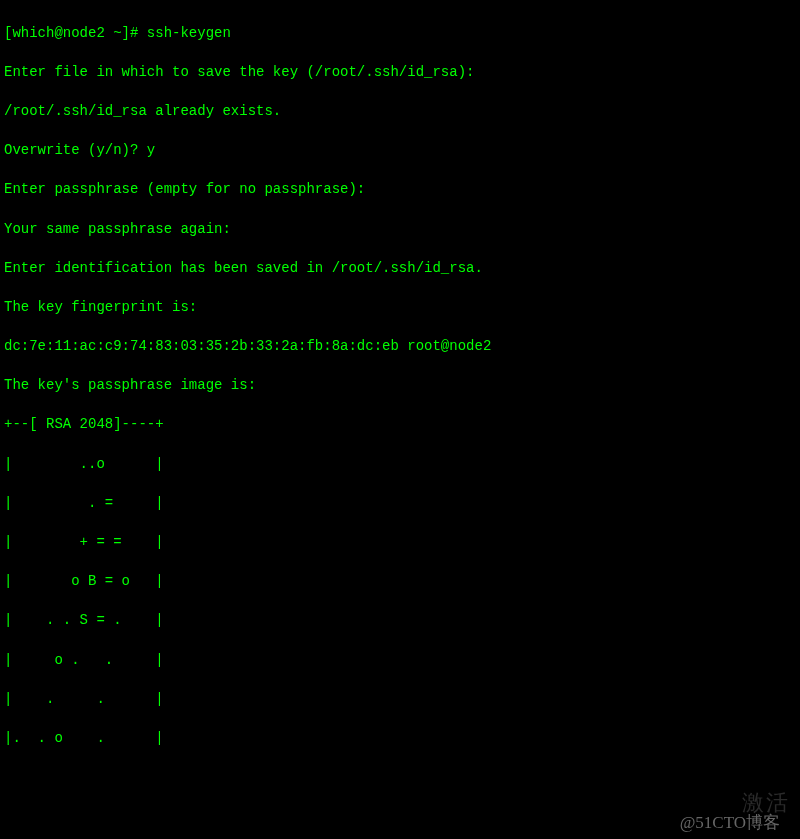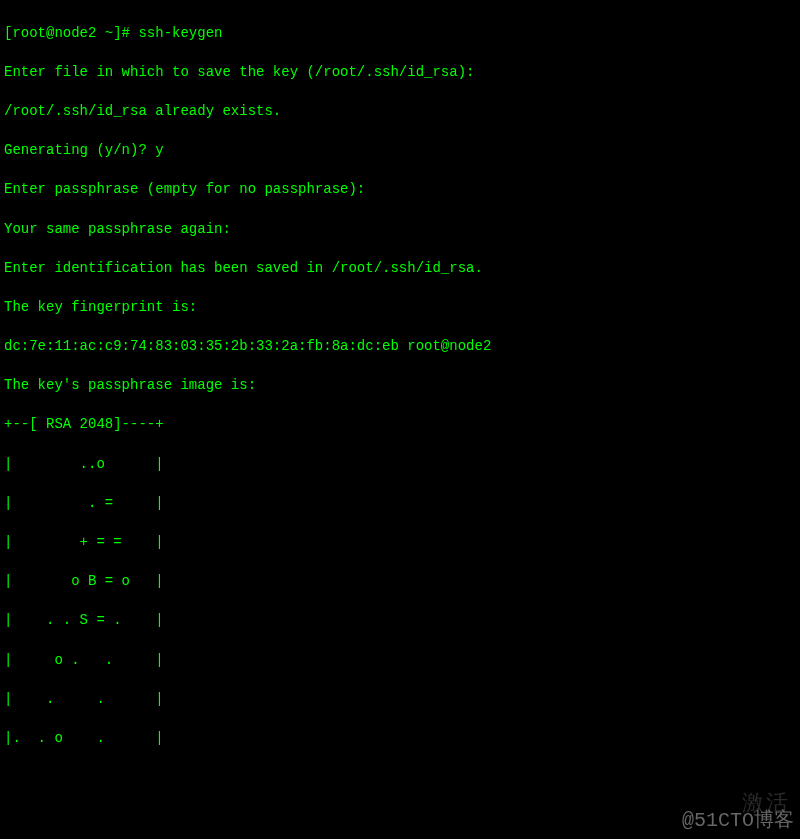--- a/index.html
+++ b/index.html
@@ -21,43 +21,43 @@
     }
     .terminal {
       white-space: pre;
     }
     .line {
       display: block;
     }
     .watermark {
       position: absolute;
       bottom: 4px;
-      right: 6px;
+      right: 20px;
       color: #666;
-      font-size: 20px;
-      font-family: Liberation Mono, monospace;
+      font-size: 17px;
+      font-family: Liberation Serif, serif;
     }
     .watermark-faint {
       position: absolute;
       bottom: 20px;
       right: 10px;
       color: #2a2a2a;
       font-size: 22px;
       font-family: sans-serif;
       letter-spacing: 2px;
     }
   </style>
 </head>
 <body>
 
 <div class="terminal">
-<span class="line">[root@node2 ~]# ssh-keygen</span>
+<span class="line">[which@node2 ~]# ssh-keygen</span>
 <span class="line">Enter file in which to save the key (/root/.ssh/id_rsa):</span>
 <span class="line">/root/.ssh/id_rsa already exists.</span>
-<span class="line">Generating (y/n)? y</span>
+<span class="line">Overwrite (y/n)? y</span>
 <span class="line">Enter passphrase (empty for no passphrase):</span>
 <span class="line">Your same passphrase again:</span>
 <span class="line">Enter identification has been saved in /root/.ssh/id_rsa.</span>
 <span class="line">The key fingerprint is:</span>
 <span class="line">dc:7e:11:ac:c9:74:83:03:35:2b:33:2a:fb:8a:dc:eb root@node2</span>
 <span class="line">The key's passphrase image is:</span>
 <span class="line">+--[ RSA 2048]----+</span>
 <span class="line">|        ..o      |</span>
 <span class="line">|         . =     |</span>
 <span class="line">|        + = =    |</span>

